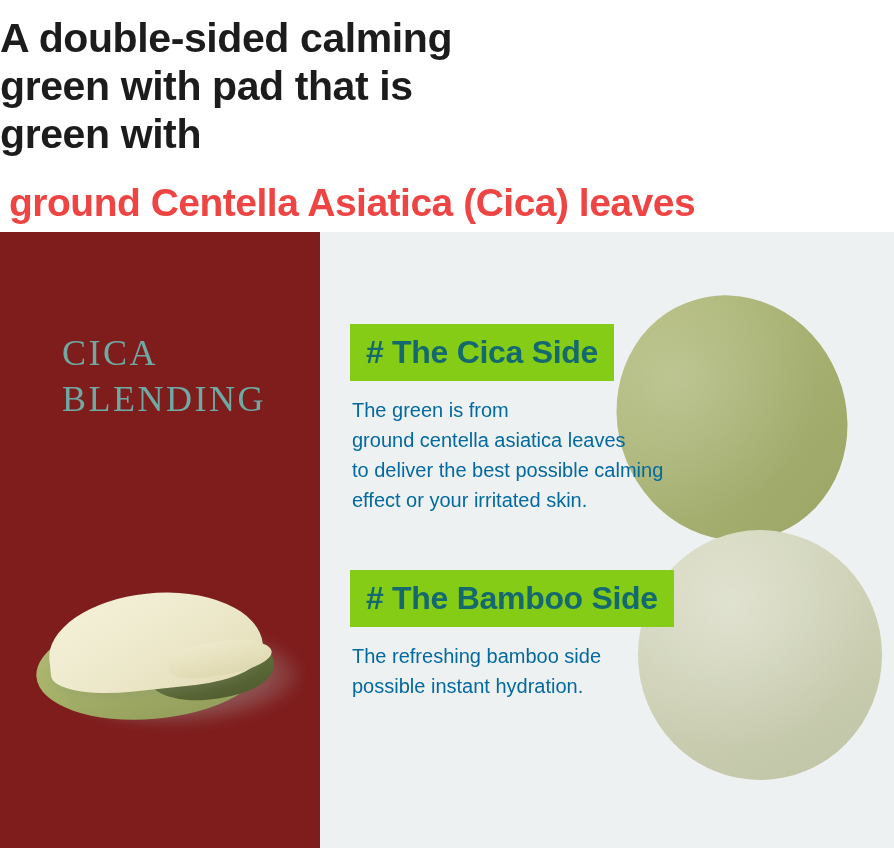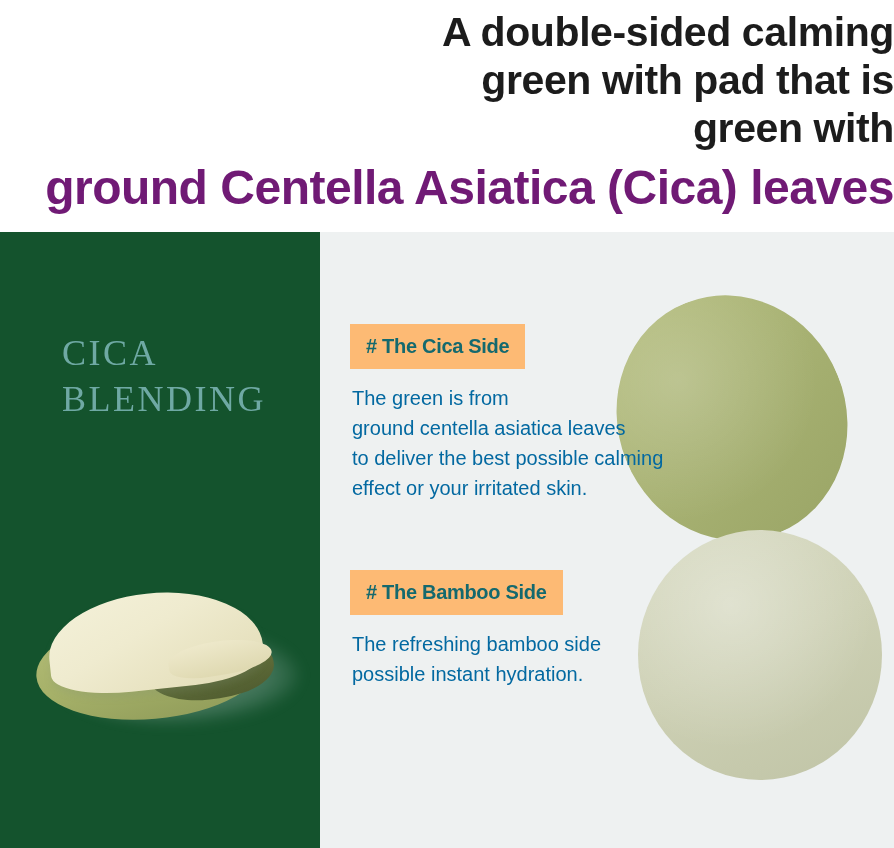--- a/index.html
+++ b/index.html
@@ -21,62 +21,62 @@
   }
 
   
   .header {
     position: absolute;
     left: 0;
     top: 0;
     width: 894px;
     height: 232px;
     background: #ffffff;
-    text-align: right;
+    text-align: left;
     box-sizing: border-box;
-    padding-top: 8px;
+    padding-top: 14px;
   }
   .headline {
     font-size: 41px;
     line-height: 48px;
     font-weight: bold;
     color: #1c1c1c;
     letter-spacing: -0.4px;
     margin: 0;
   }
   .headline-line {
     display: block;
   }
   .subheadline {
-    font-size: 48px;
+    font-size: 39px;
     line-height: 46px;
     font-weight: bold;
-    color: #701a75;
+    color: #ef4444;
     letter-spacing: -0.5px;
-    margin: 0;
+    margin: 9px;
     padding-top: 13px;
   }
 
   
   .body-area {
     position: absolute;
     left: 0;
     top: 232px;
     width: 894px;
     height: 616px;
   }
 
   
   .left-panel {
     position: absolute;
     left: 0;
     top: 0;
     width: 320px;
     height: 616px;
-    background: #14532d;
+    background: #7f1d1d;
     overflow: hidden;
   }
   .brand-mark {
     position: absolute;
     left: 62px;
     top: 98px;
     font-family: "Liberation Serif", serif;
     font-size: 36px;
     line-height: 46px;
     color: #6fa9a4;
@@ -181,23 +181,23 @@
   .section {
     position: absolute;
     left: 0;
     width: 574px;
   }
   .sec-cica { top: 92px; }
   .sec-bamboo { top: 338px; }
 
   .sec-heading {
     display: inline-block;
-    background: #fdba74;
+    background: #84cc16;
     color: #14696e;
-    font-size: 20px;
+    font-size: 32px;
     font-weight: bold;
     line-height: 1;
     letter-spacing: -0.3px;
     padding: 12px 16px 13px 16px;
     margin-left: 30px;
   }
   .sec-body {
     margin: 14px 0 0 32px;
     font-size: 20px;
     line-height: 30px;

